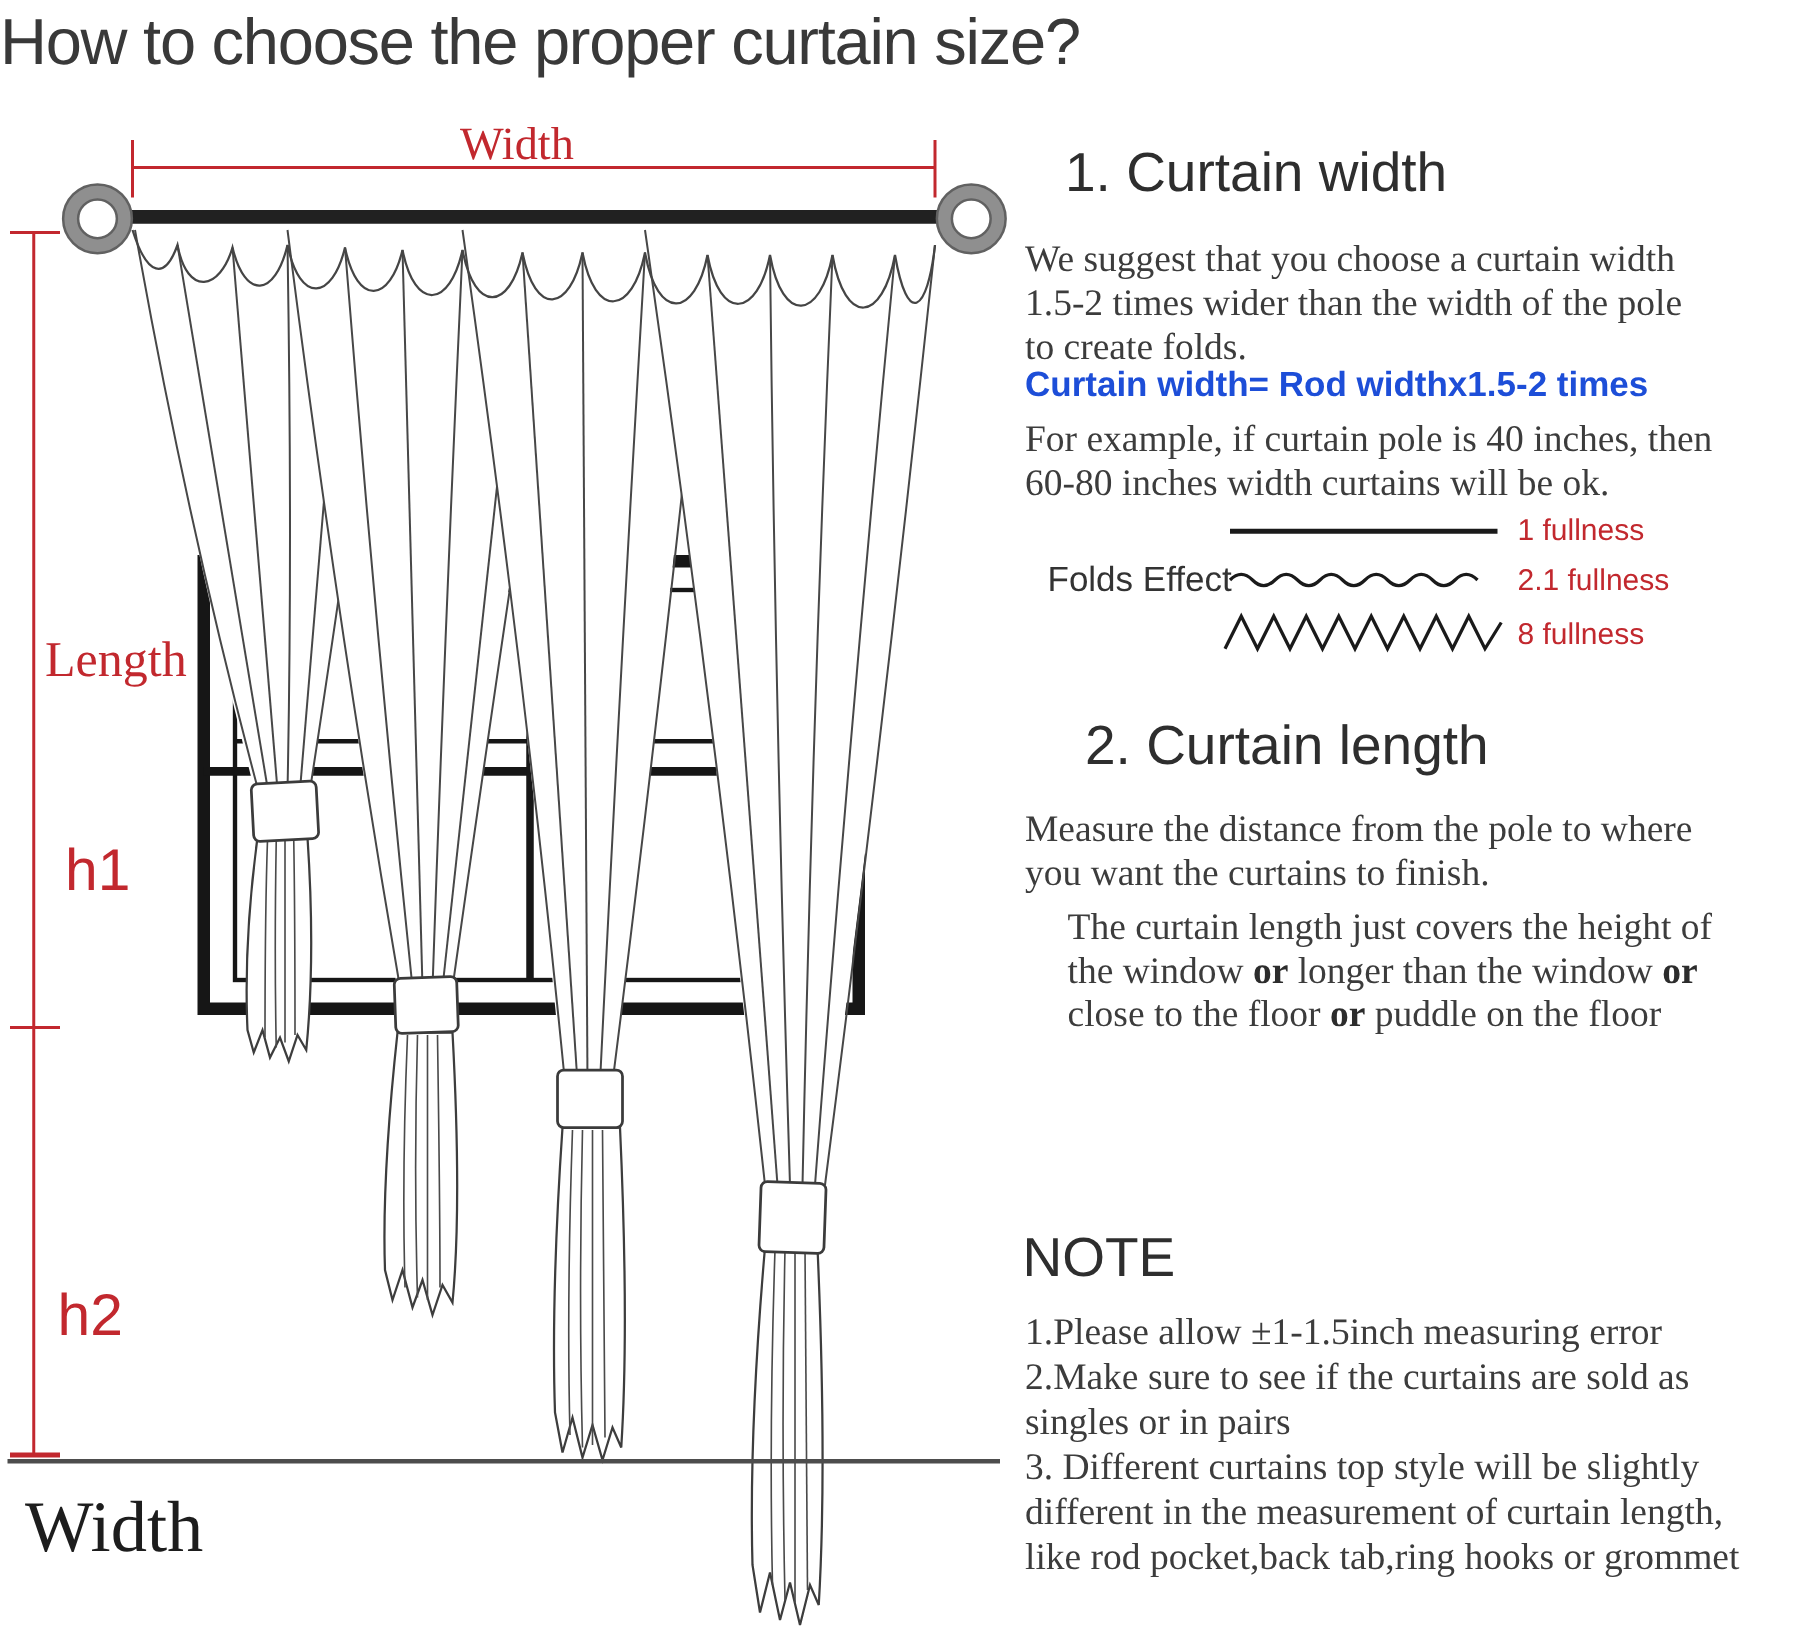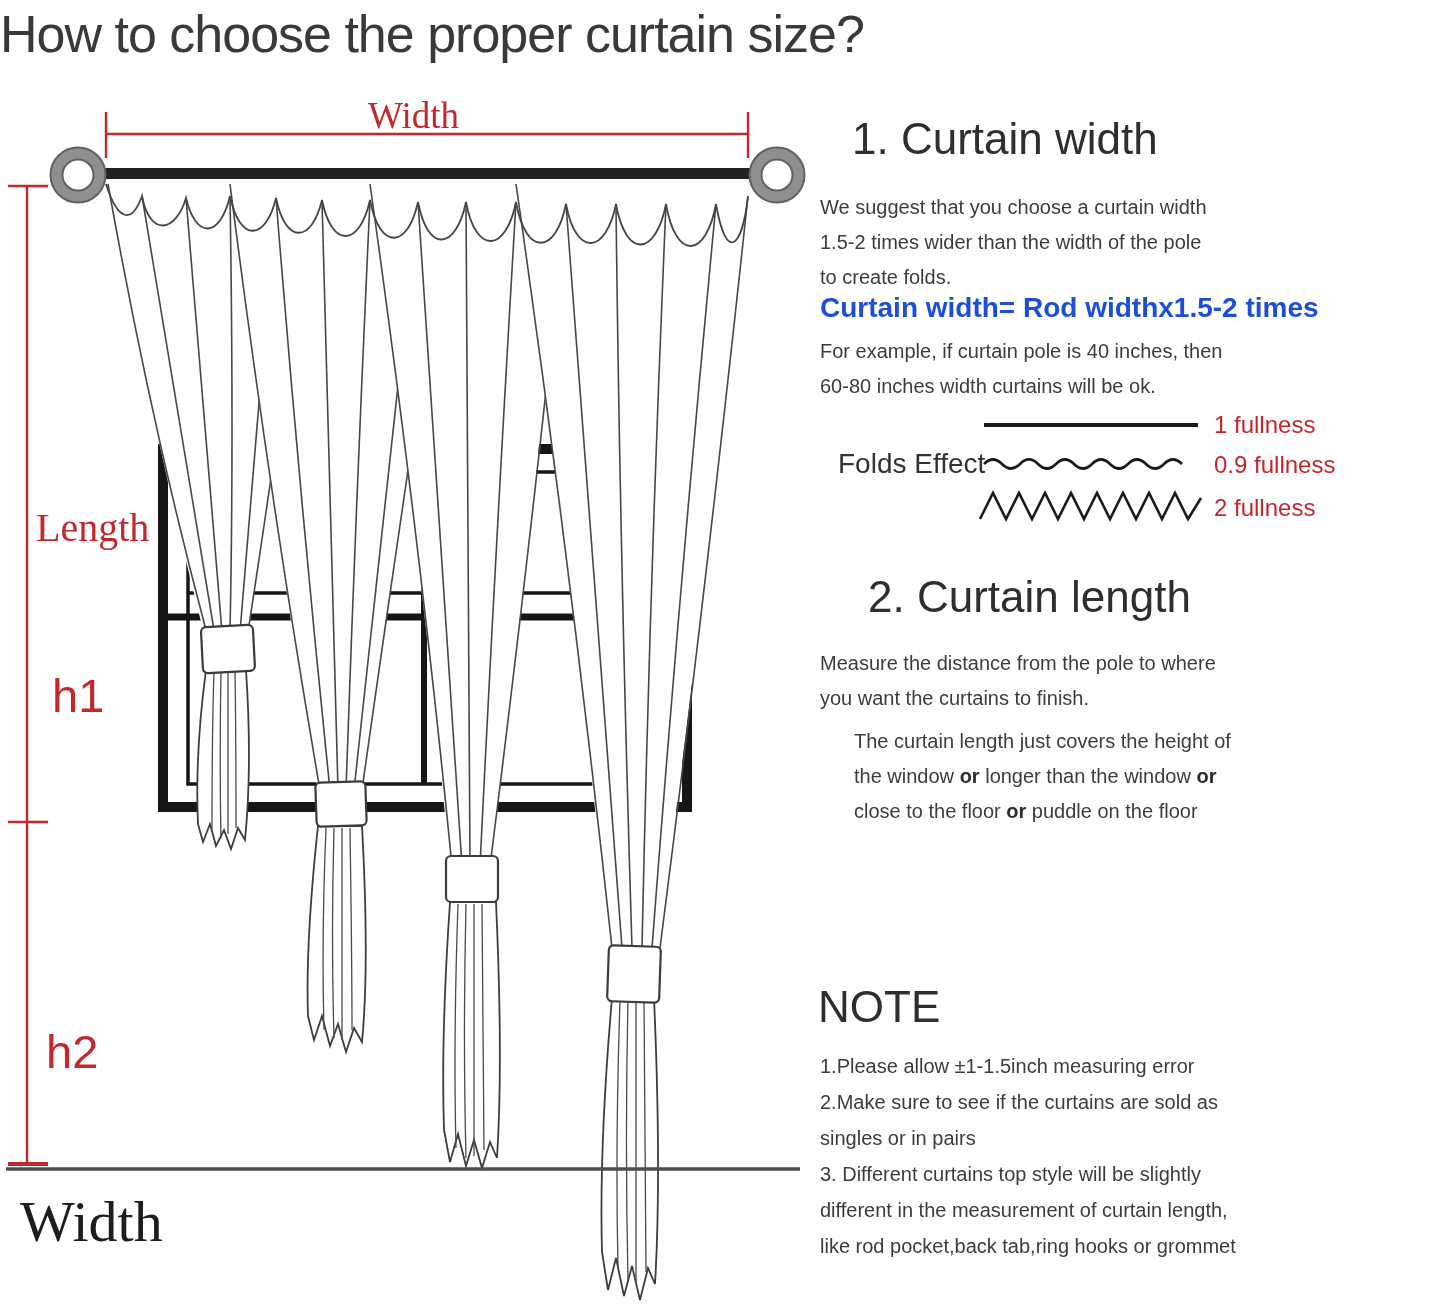--- a/index.html
+++ b/index.html
@@ -7,21 +7,21 @@
         font-family:"Liberation Sans",sans-serif;color:#3a3a3a;}
   .abs{position:absolute;}
   #title{left:0;top:4px;width:1445px;font-size:52px;letter-spacing:-1px;
          color:#393939;white-space:nowrap;}
   .red-serif{font-family:"Liberation Serif","DejaVu Serif",serif;color:#c2282e;}
   .red-sans{color:#c2282e;}
   .dim-label{font-size:37px;}
   .h-label{font-size:47px;margin-top:40px;}
   #floor-label{font-family:"Liberation Serif","DejaVu Serif",serif;font-size:58px;color:#1d1d1d;}
   .sec-heading{font-size:44px;color:#2e2e2e;letter-spacing:0px;white-space:nowrap;}
-  .body-text{font-size:20px;line-height:35px;color:#3c3c3c;white-space:pre-line;}
+  .body-text{font-size:30px;line-height:35px;color:#3c3c3c;white-space:pre-line;font-family:Liberation Serif, serif;}
   .formula{font-size:28px;font-weight:bold;color:#1d4ed8;white-space:nowrap;}
   .folds-label{font-size:28px;color:#333;}
   .fullness-label{font-size:24px;color:#c2282e;white-space:nowrap;}
   b{font-weight:bold;color:#2c2c2c;}
   svg{display:block;}
 </style>
 </head>
 <body>
 
 <div id="page">
@@ -173,22 +173,22 @@
   <div class="abs sec-heading" style="left:852px;top:114px;">1. Curtain width</div>
   <div class="abs body-text" style="left:820px;top:190px;width:625px;">We suggest that you choose a curtain width
 1.5-2 times wider than the width of the pole
 to create folds.</div>
   <div class="abs formula" style="left:820px;top:292px;">Curtain width= Rod widthx1.5-2 times</div>
   <div class="abs body-text" style="left:820px;top:334px;width:625px;">For example, if curtain pole is 40 inches, then
 60-80 inches width curtains will be ok.</div>
 
   <div class="abs folds-label" style="left:838px;top:448px;">Folds Effect</div>
   <div class="abs fullness-label" style="left:1214px;top:411px;">1 fullness</div>
-  <div class="abs fullness-label" style="left:1214px;top:451px;">0.9 fullness</div>
-  <div class="abs fullness-label" style="left:1214px;top:494px;">2 fullness</div>
+  <div class="abs fullness-label" style="left:1214px;top:451px;">2.1 fullness</div>
+  <div class="abs fullness-label" style="left:1214px;top:494px;">8 fullness</div>
 
   <div class="abs sec-heading" style="left:852px;top:572px;margin-left:16px;">2. Curtain length</div>
   <div class="abs body-text" style="left:820px;top:646px;width:625px;">Measure the distance from the pole to where
 you want the curtains to finish.</div>
   <div class="abs body-text" style="left:820px;top:724px;width:625px;margin-left:34px;">The curtain length just covers the height of
 the window <b>or</b> longer than the window <b>or</b>
 close to the floor <b>or</b> puddle on the floor</div>
 
   <div class="abs sec-heading" style="left:818px;top:982px;">NOTE</div>
   <div class="abs" style="left:820px;top:1048px;width:625px;">

